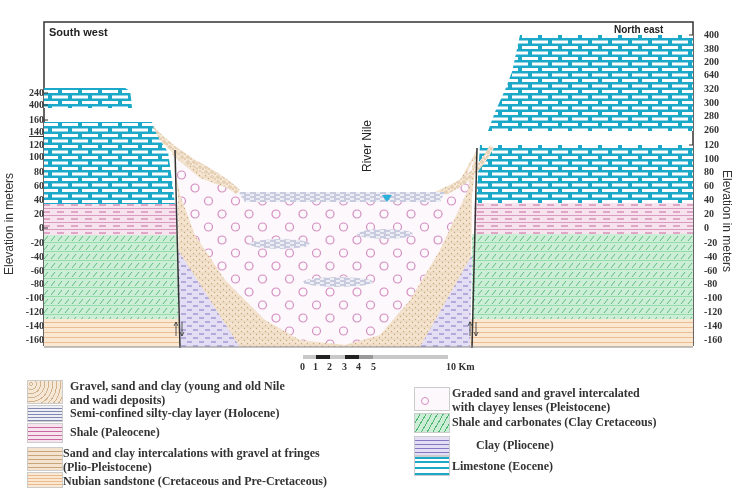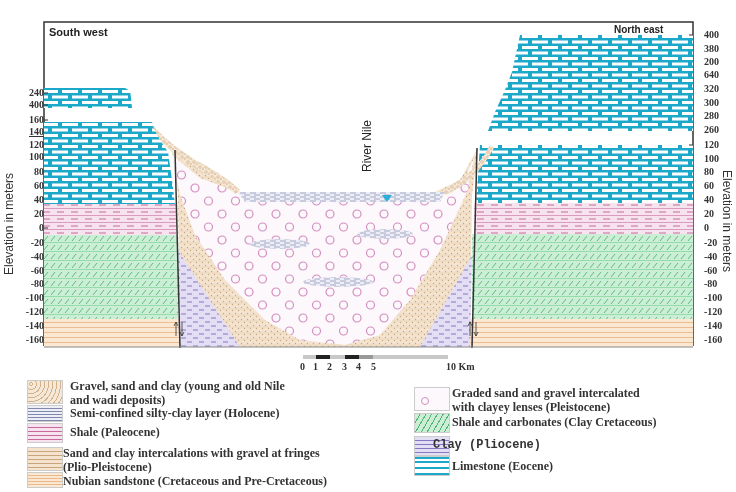--- a/index.html
+++ b/index.html
@@ -210,17 +210,17 @@
   <div class="sw" style="left:414px;top:387px;height:22px;background:#fdf8fb;">
     <span style="position:absolute;left:6px;top:9px;width:6px;height:6px;border:1px solid #d48fc2;border-radius:50%;"></span>
   </div>
   <div class="ltxt" style="left:452px;top:386px;">Graded sand and gravel intercalated</div>
   <div class="ltxt" style="left:452px;top:400px;">with clayey lenses (Pleistocene)</div>
 
   <div class="sw" style="left:414px;top:413px;height:18px;background:repeating-linear-gradient(120deg,#cdeed6 0 4px,#4fb673 4px 5px);"></div>
   <div class="ltxt" style="left:452px;top:415px;">Shale and carbonates (Clay Cretaceous)</div>
 
   <div class="sw" style="left:414px;top:436px;height:18px;background:repeating-linear-gradient(180deg,#e3def3 0 3px,#8577c4 3px 4px);"></div>
-  <div class="ltxt" style="left:433px;top:438px;font-family:Liberation Mono, monospace;">Clay (Pliocene)</div>
+  <div class="ltxt" style="left:476px;top:438px;">Clay (Pliocene)</div>
 
   <div class="sw" style="left:414px;top:456px;height:18px;background:linear-gradient(#1ba8c9,#1ba8c9) 0 0/100% 2px no-repeat,repeating-linear-gradient(180deg,#fff 0 4px,#1ba8c9 4px 6px);"></div>
   <div class="ltxt" style="left:452px;top:459px;">Limestone (Eocene)</div>
 </div>
 
 </body></html>

